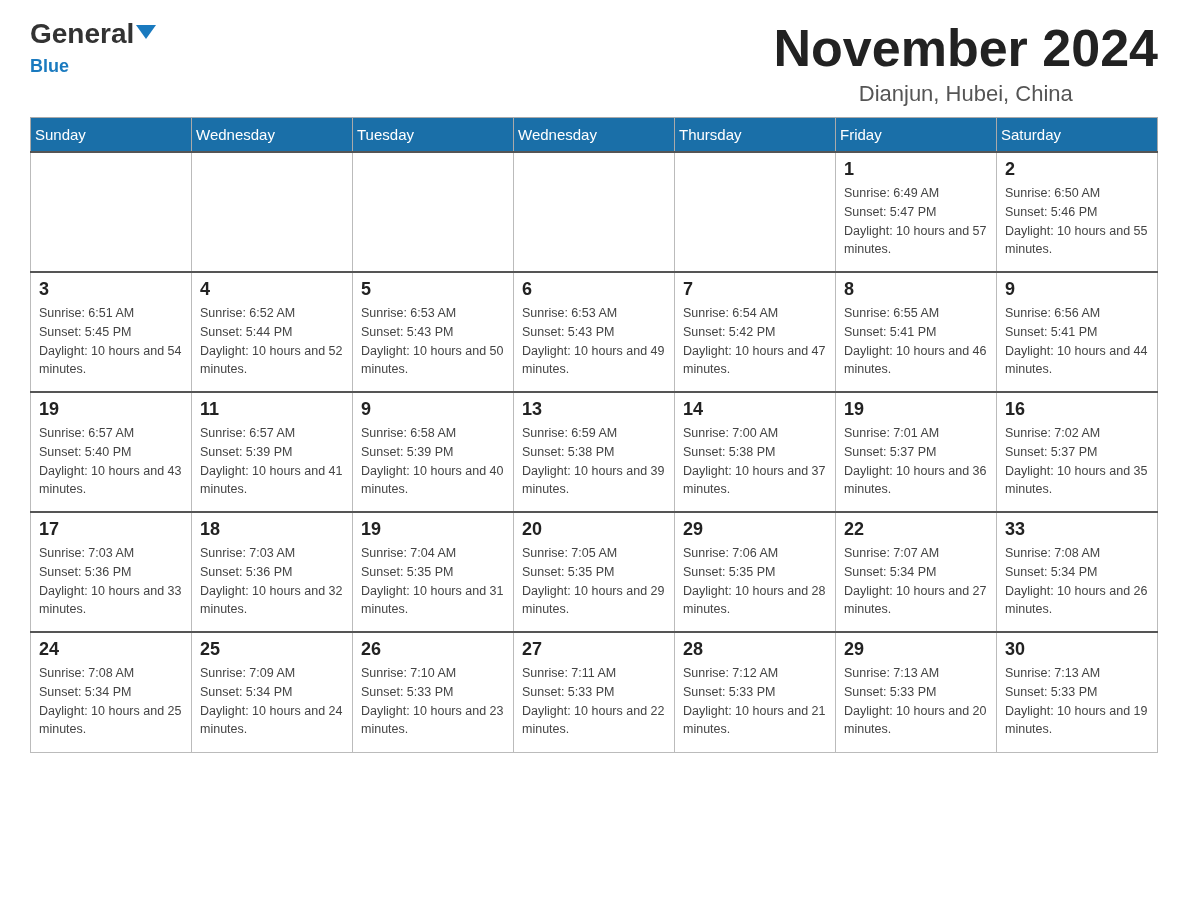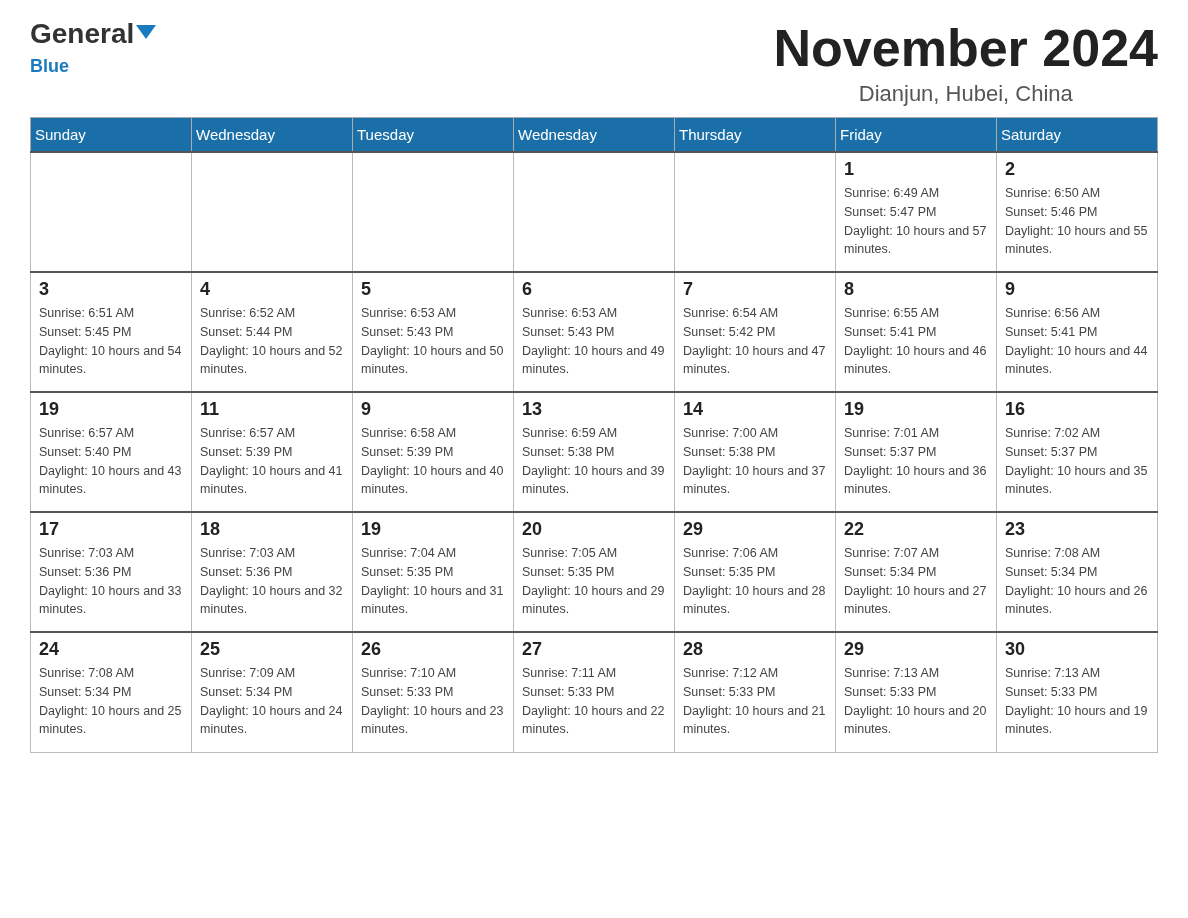--- a/index.html
+++ b/index.html
@@ -225,21 +225,21 @@
         </td>
         <td>
           <span class="day-number">29</span>
           <div class="day-info">Sunrise: 7:06 AM<br>Sunset: 5:35 PM<br>Daylight: 10 hours and 28 minutes.</div>
         </td>
         <td>
           <span class="day-number">22</span>
           <div class="day-info">Sunrise: 7:07 AM<br>Sunset: 5:34 PM<br>Daylight: 10 hours and 27 minutes.</div>
         </td>
         <td>
-          <span class="day-number">23</span>
+          <span class="day-number">33</span>
           <div class="day-info">Sunrise: 7:08 AM<br>Sunset: 5:34 PM<br>Daylight: 10 hours and 26 minutes.</div>
         </td>
       </tr>
       <tr class="week-row">
         <td>
           <span class="day-number">24</span>
           <div class="day-info">Sunrise: 7:08 AM<br>Sunset: 5:34 PM<br>Daylight: 10 hours and 25 minutes.</div>
         </td>
         <td>
           <span class="day-number">25</span>

